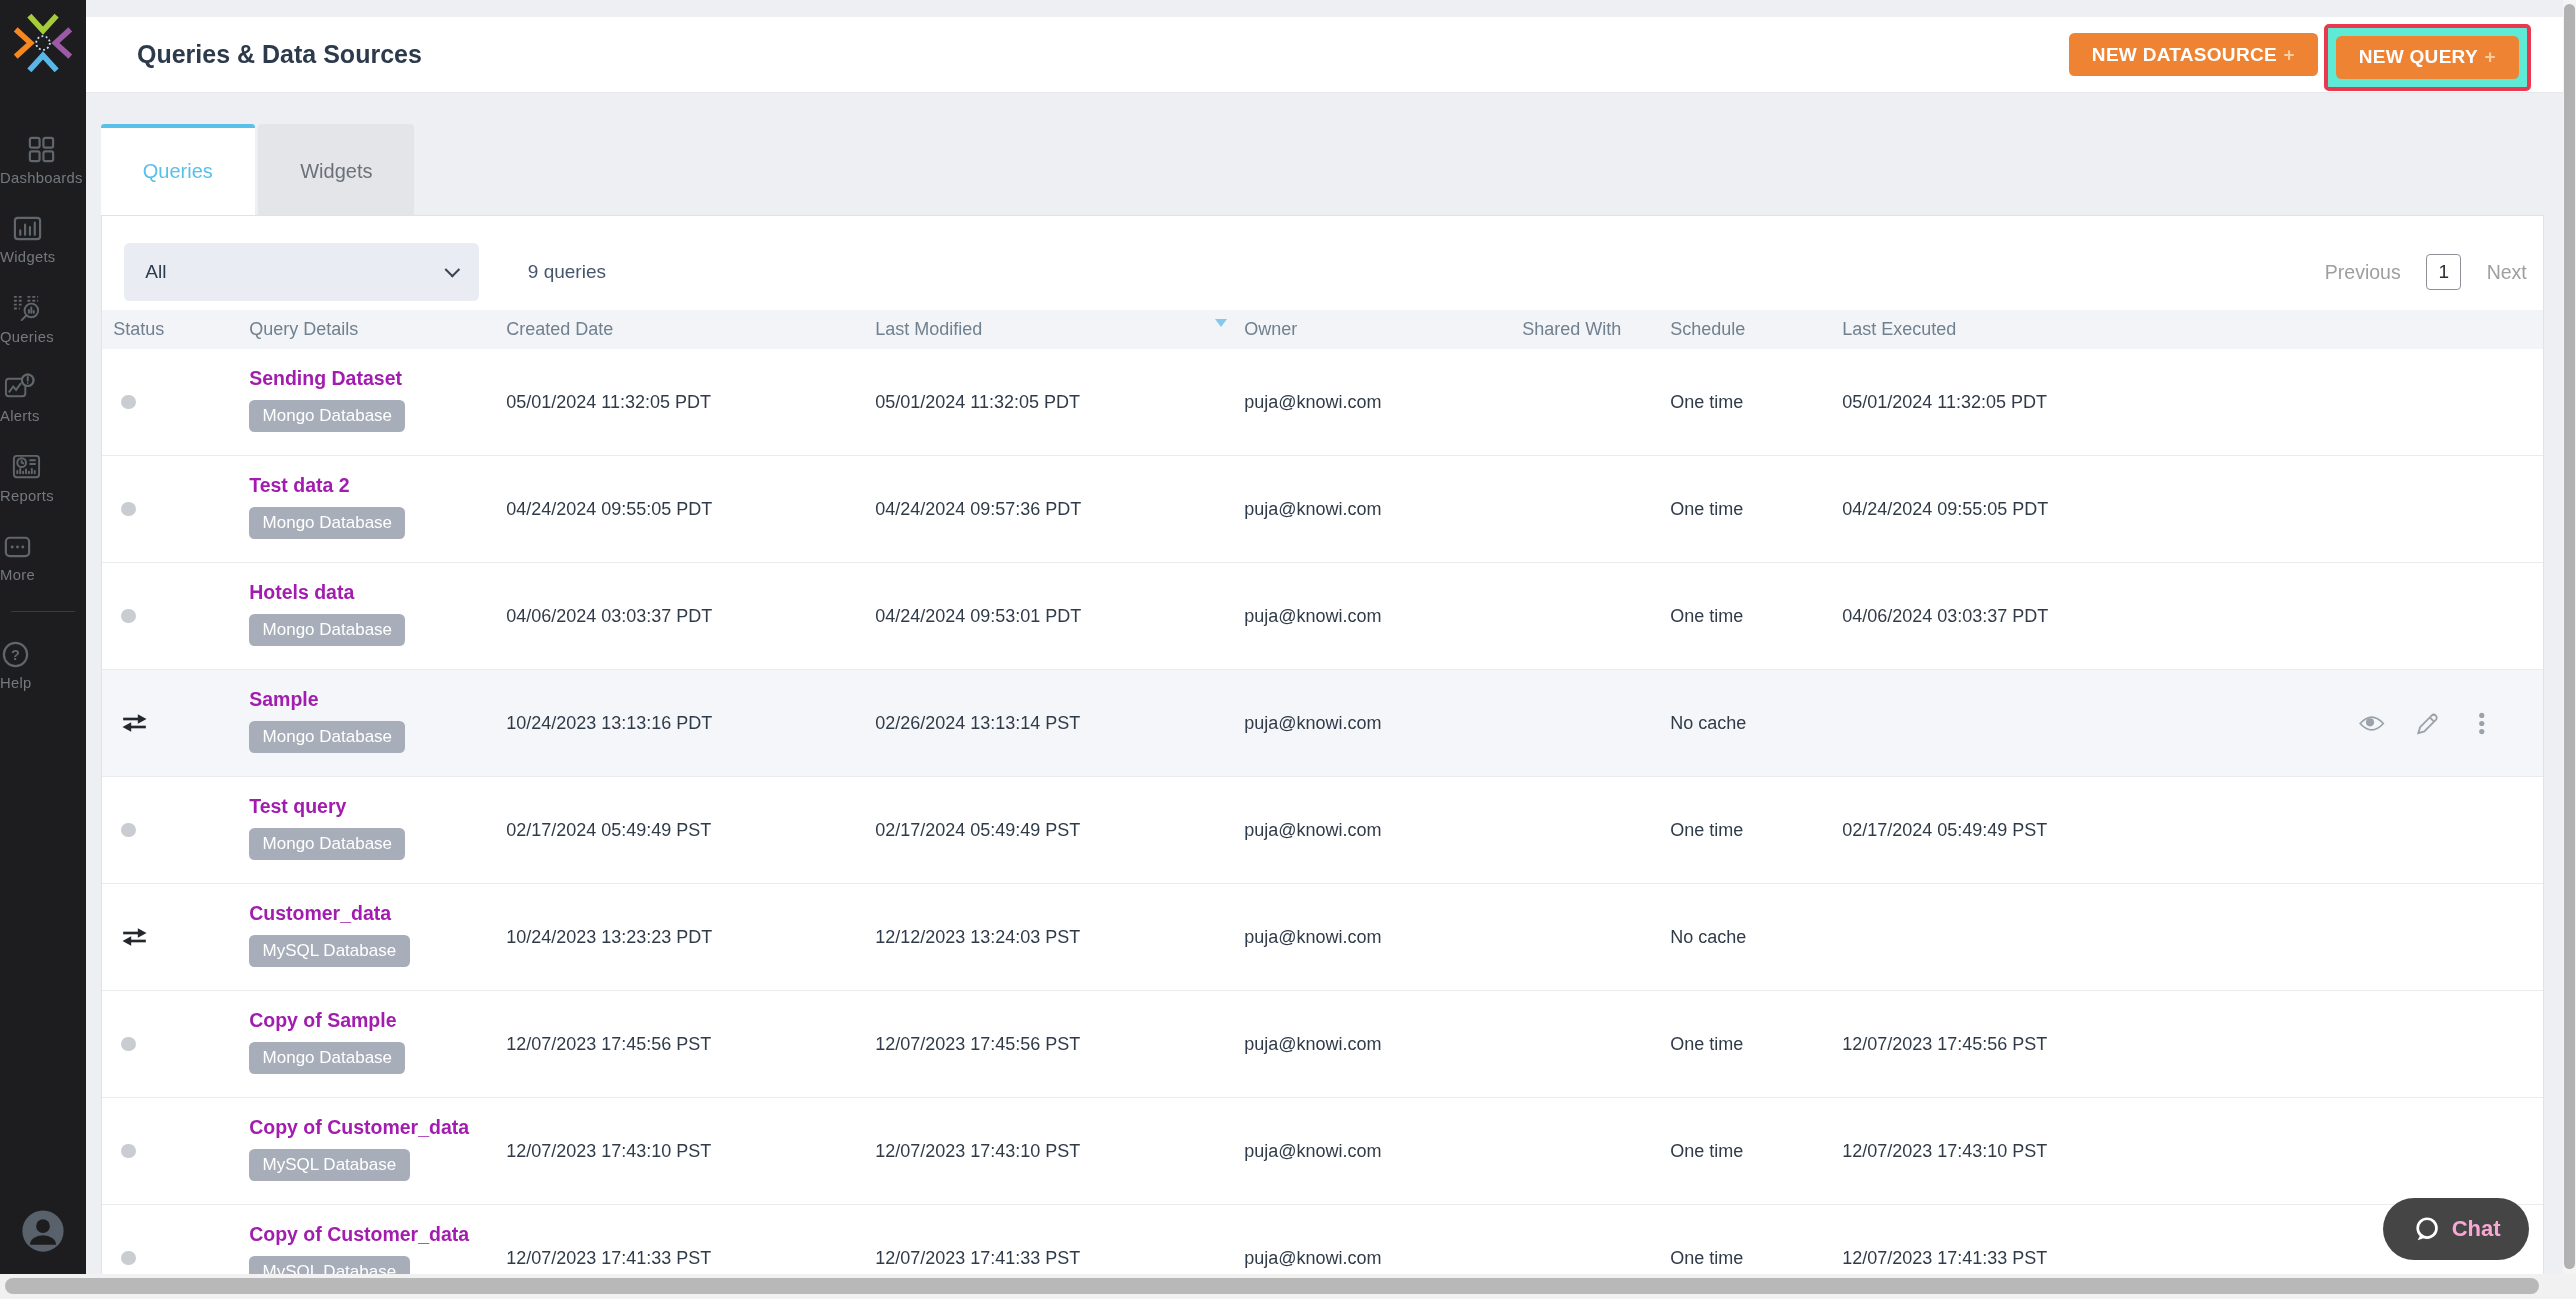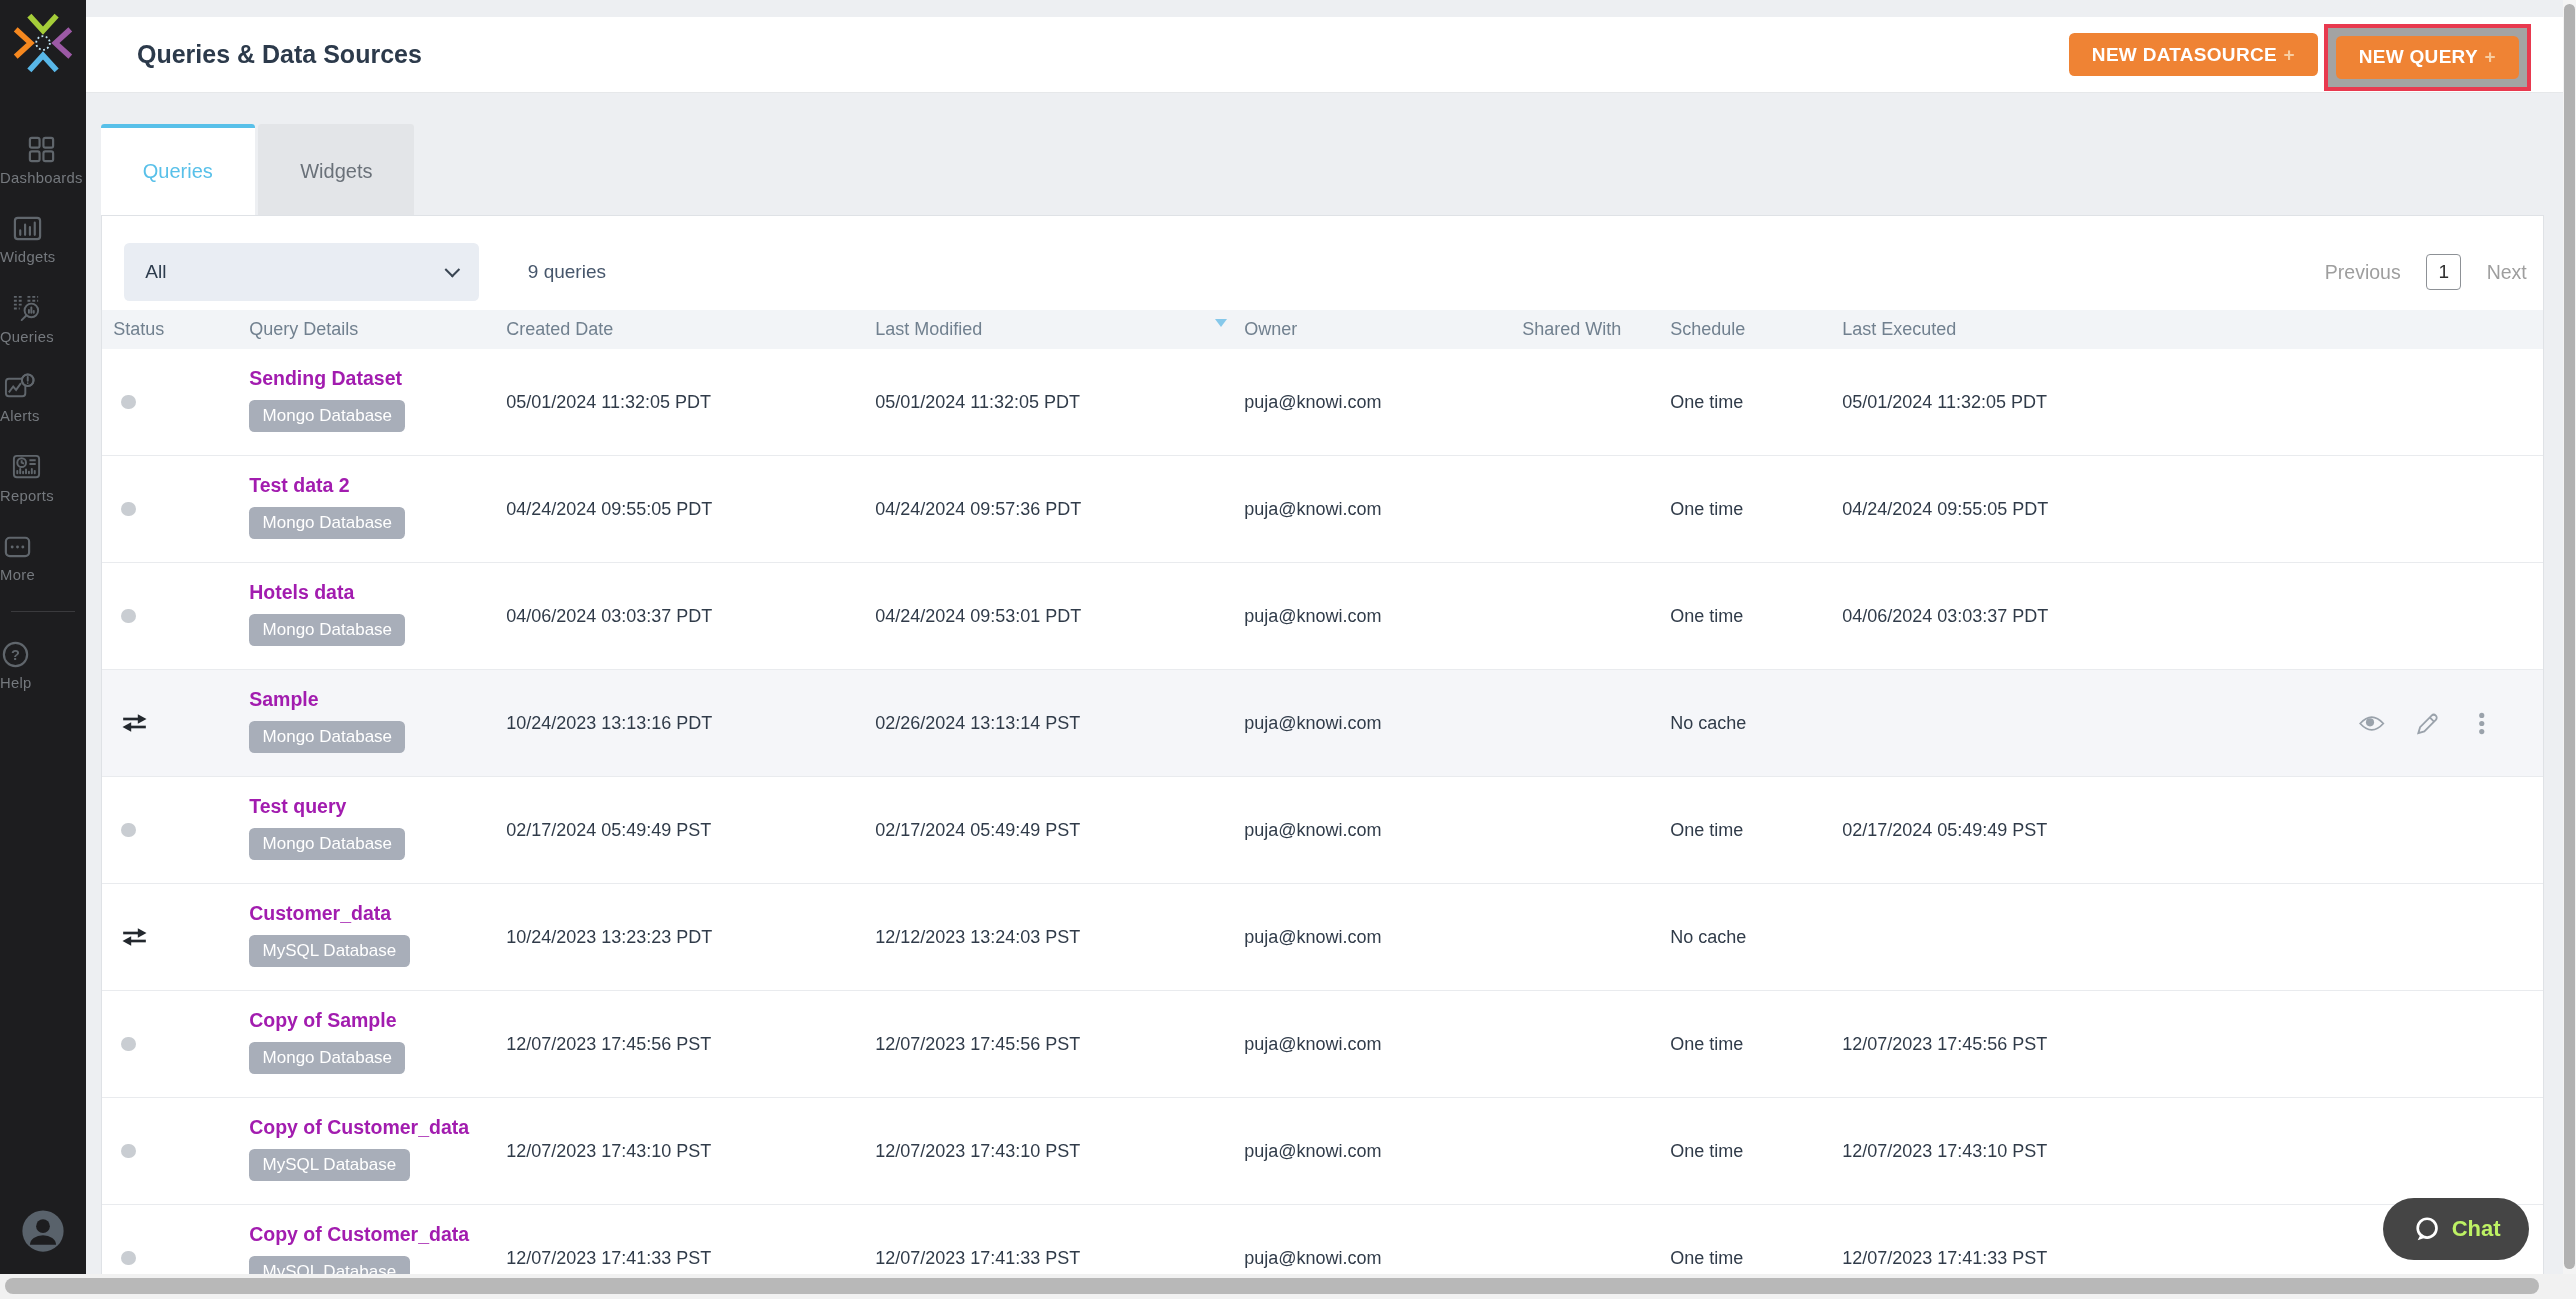--- a/index.html
+++ b/index.html
@@ -35,21 +35,21 @@
   }
   .btn-orange {
     height:43px; padding:0 23px; background:#ef8334; color:#ffffff;
     font-family:inherit; font-weight:bold; font-size:19px; letter-spacing:0.3px;
     border:none; border-radius:5.4px; cursor:pointer; white-space:nowrap;
   }
   .btn-orange .plus { color:#f8cda0; font-weight:bold; margin-left:6.7px; }
   .btn-datasource { position:absolute; top:16px; right:245px; }
   .highlight-box {
     position:absolute; top:6.7px; right:32px; padding:8px;
-    border:4px solid #e8394f; border-radius:0; background:#a3a3a3;
+    border:4px solid #e8394f; border-radius:5px; background:#5eead4;
   }
 
   
   .content { position:absolute; left:86px; top:76px; width:2477px; height:1198px; background:#edeff2; }
 
   .tabs { position:absolute; left:14.8px; top:48px; display:flex; z-index:2; }
   .tab {
     height:91px; display:flex; align-items:center; padding:0 42px; margin-right:3.4px;
     background:#e3e5e8; color:#6a7179; font-size:20px; cursor:pointer;
     border-top:4px solid transparent; border-radius:3.4px 3.4px 0 0;
@@ -116,21 +116,21 @@
   }
   .c-actions { display:flex; align-items:center; justify-content:flex-end; gap:29.5px; padding-right:48px; }
   .action-icon { width:25.5px; height:23px; cursor:pointer; }
 
   
   .chat-button {
     position:absolute; right:47px; top:1198px; width:146px; height:62px;
     background:#454545; border-radius:31px; display:flex; align-items:center; justify-content:center;
     gap:10.7px; cursor:pointer; z-index:7;
   }
-  .chat-label { color:#bef264; font-size:22px; font-weight:bold; }
+  .chat-label { color:#f9a8d4; font-size:22px; font-weight:bold; }
 
   
   .vscroll { position:absolute; right:0; top:0; width:13.4px; height:1274px; background:#f4f4f4; z-index:8; }
   .vthumb { position:absolute; left:1.3px; right:1.3px; top:4px; height:1265px; background:#b1b1b1; border-radius:5.4px; }
   .hscroll { position:absolute; left:0; bottom:0; width:2576px; height:25.5px; background:#f1f1f1; z-index:9; }
   .hthumb { position:absolute; left:5.4px; top:4.7px; width:2534px; height:16px; background:#b8b8b8; border-radius:8px; }
 </style>
 </head>
 <body>
 

